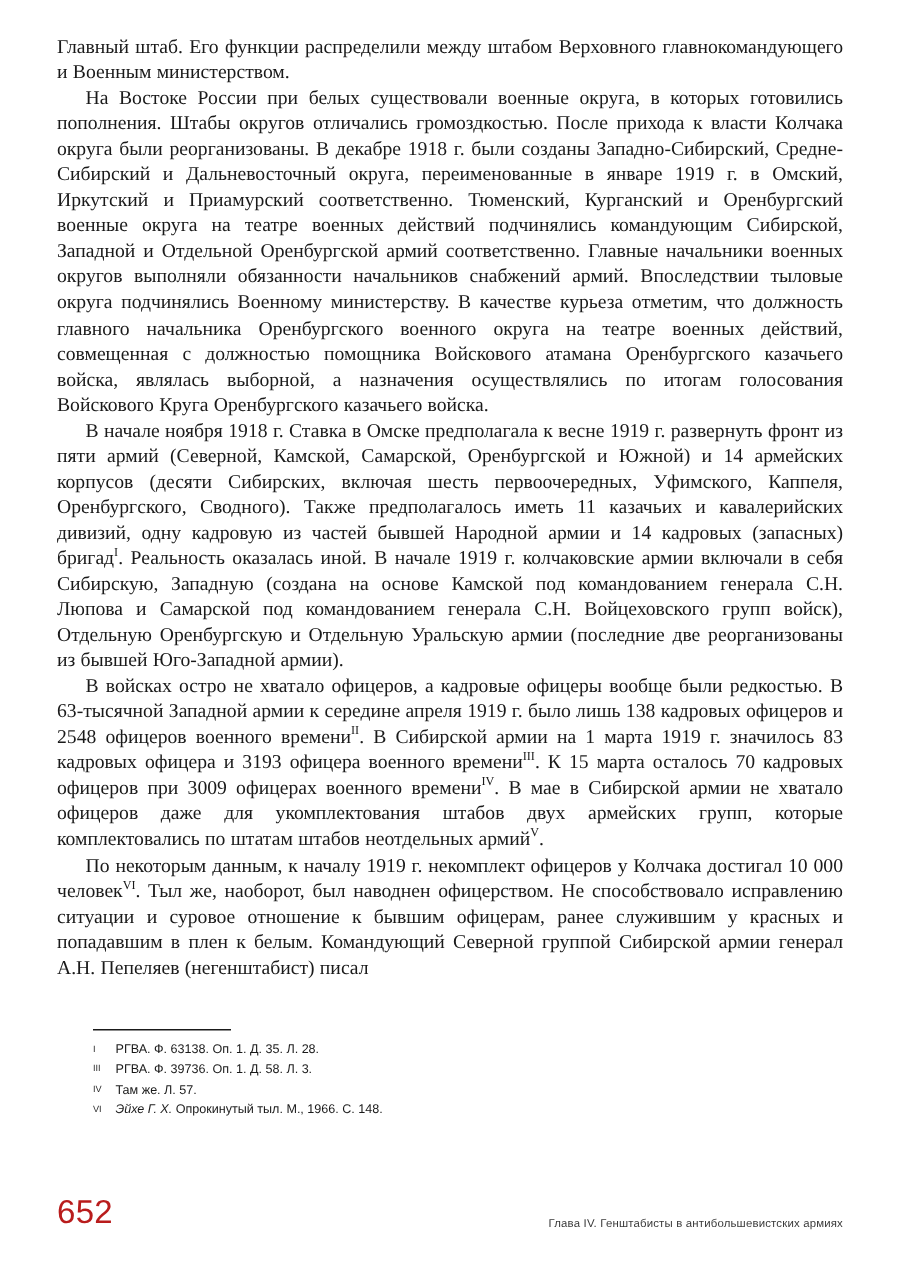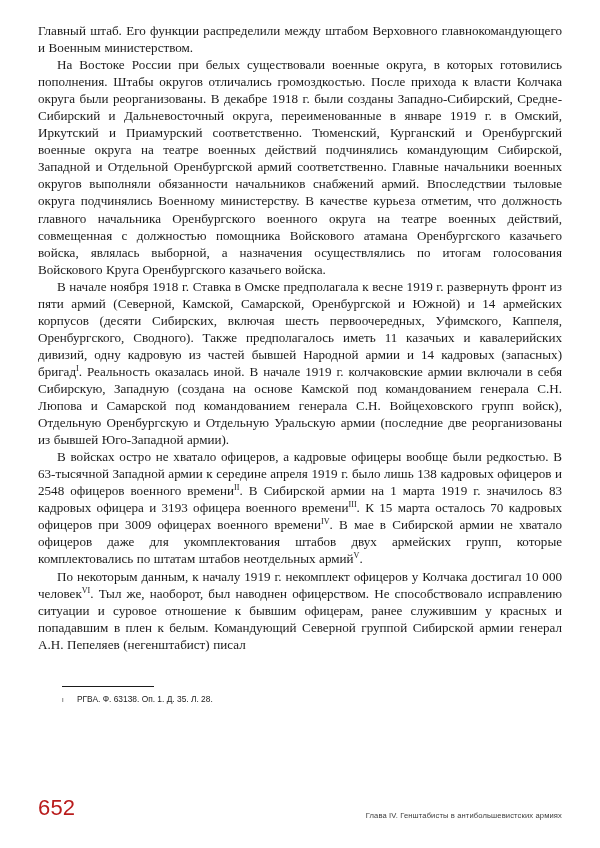--- a/index.html
+++ b/index.html
@@ -140,23 +140,35 @@
 
   <div id="footnotes">
     <div id="footnote-rule"></div>
 
     <div class="footnote-row">
       <span class="footnote-marker">I</span>
       <span class="footnote-text">РГВА. Ф. 63138. Оп. 1. Д. 35. Л. 28.</span>
     </div>
 
 
+    <div class="footnote-row">
+      <span class="footnote-marker">III</span>
+      <span class="footnote-text">РГВА. Ф. 39736. Оп. 1. Д. 58. Л. 3.</span>
+    </div>
+
+    <div class="footnote-row">
+      <span class="footnote-marker">IV</span>
+      <span class="footnote-text">Там же. Л. 57.</span>
+    </div>
 
 
-
+    <div class="footnote-row">
+      <span class="footnote-marker">VI</span>
+      <span class="footnote-text"><i>Эйхе Г. Х.</i><span> Опрокинутый тыл. М., 1966. С. 148.</span></span>
+    </div>
   </div>
 
   <div id="footer">
     <div id="page-number">652</div>
     <div id="running-head">Глава IV. Генштабисты в антибольшевистских армиях</div>
   </div>
 
 </div>
 
 </body></html>

